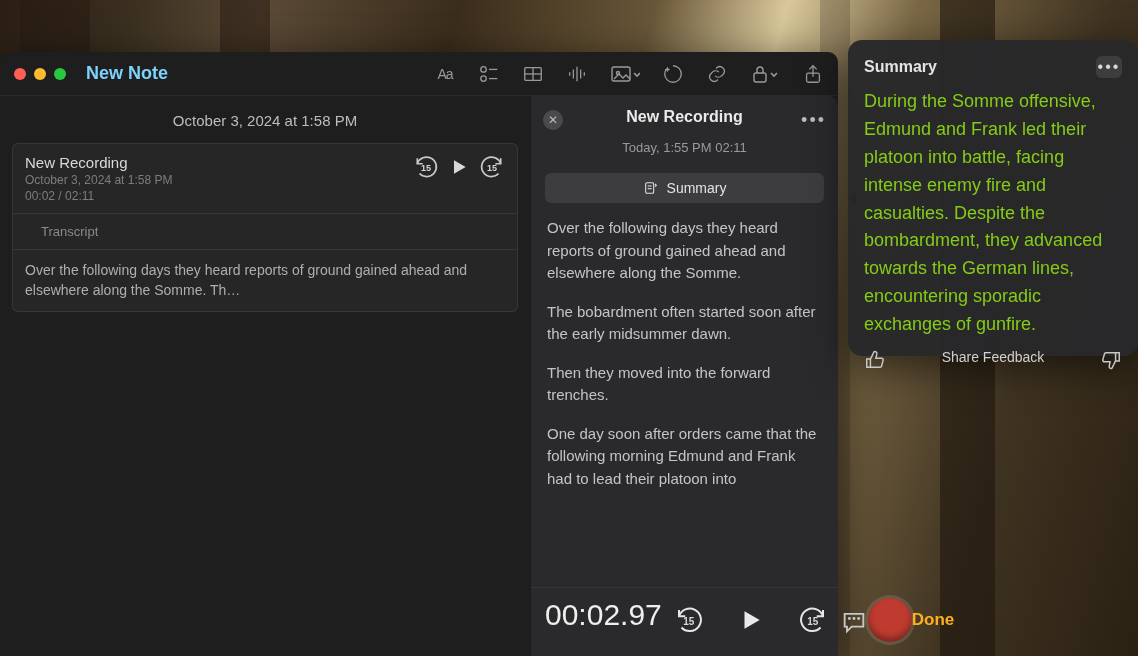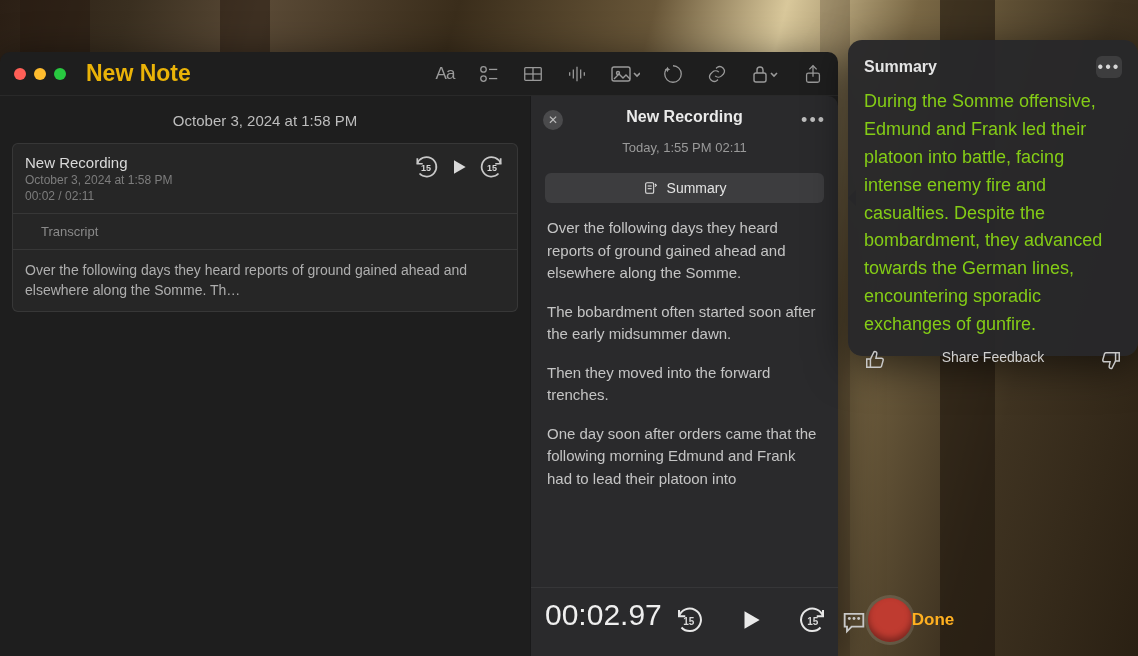--- a/index.html
+++ b/index.html
@@ -23,25 +23,25 @@
     box-shadow:0 8px 40px rgba(0,0,0,.6);
     display:flex; flex-direction:column;
   }
   .titlebar{
     height:44px; display:flex; align-items:center; padding:0 14px;
     border-bottom:1px solid rgba(255,255,255,.05);
   }
   .traffic{display:flex; gap:8px; margin-right:20px}
   .tl{width:12px;height:12px;border-radius:50%}
   .tl.r{background:#ff5f57}.tl.y{background:#febc2e}.tl.g{background:#28c840}
-  .win-title{color:#eab308;font-size:23px;font-weight:600;flex:0 0 auto}
+  .win-title{color:#7dd3fc;font-size:18px;font-weight:600;flex:0 0 auto}
   .toolbar{margin-left:auto;display:flex;align-items:center;gap:22px;color:#9a9a9a}
   .toolbar .ico{width:22px;height:22px;display:flex;align-items:center;justify-content:center;cursor:pointer}
   .toolbar svg{stroke:#9a9a9a;fill:none;stroke-width:1.4}
-  .toolbar .Aa{font-size:17px;letter-spacing:-1px;color:#9a9a9a}
+  .toolbar .Aa{font-size:14px;letter-spacing:-1px;color:#9a9a9a}
 
   .content-row{flex:1;display:flex;min-height:0}
   .note-pane{flex:1;min-width:0;padding:0;}
   .note-date{color:#bdbdbd;font-size:15px;text-align:center;padding:16px 0 8px}
   .rec-card{
     margin:6px 12px; padding:10px 12px; border:1px solid rgba(255,255,255,.08);
     border-radius:6px; background:rgba(255,255,255,.04);
   }
   .rec-card .row1{display:flex;align-items:flex-start}
   .rec-meta{flex:1;min-width:0}

